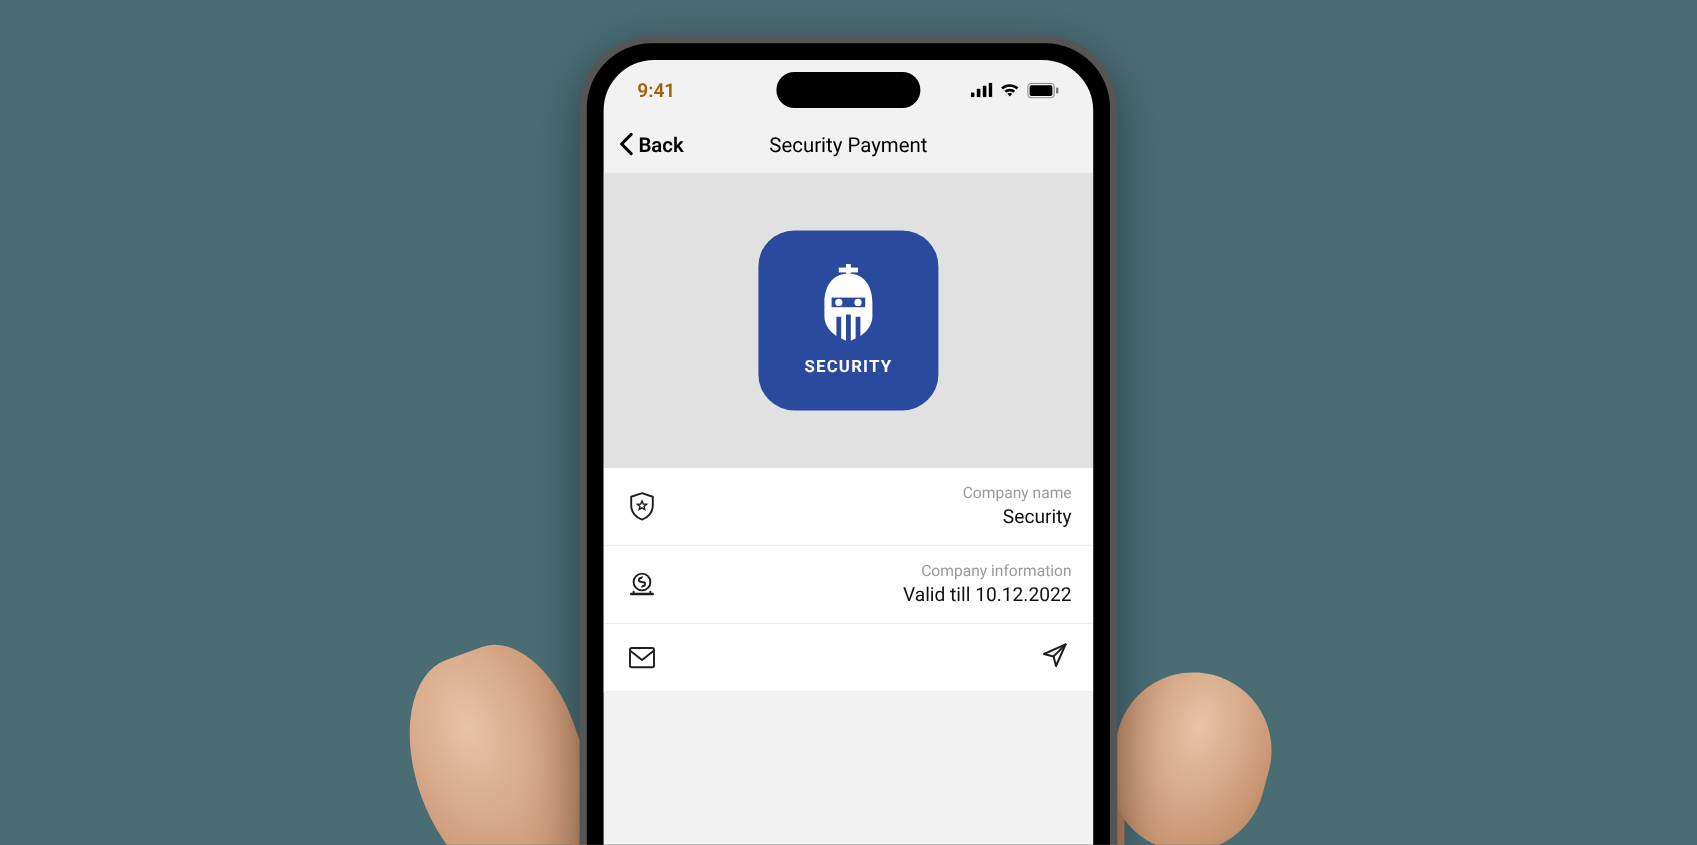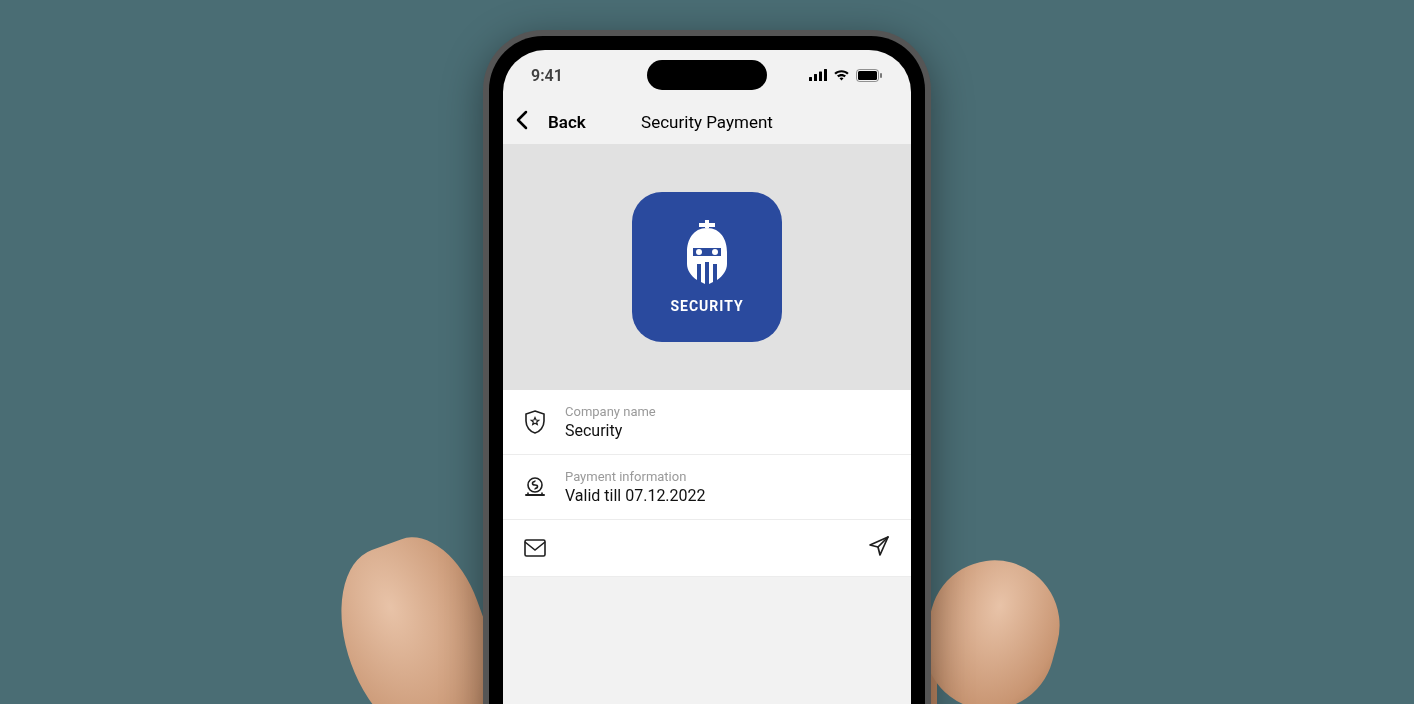--- a/index.html
+++ b/index.html
@@ -101,41 +101,41 @@
 
   
   .status-bar {
     height: 50px;
     display: flex;
     align-items: center;
     justify-content: space-between;
     padding: 0 28px;
     font-weight: 600;
     font-size: 16px;
-    color: #404040;
+    color: #a16207;
   }
   .status-right {
     display: flex;
     align-items: center;
     gap: 6px;
   }
   .status-right svg { display: block; }
 
   
   .nav-bar {
     height: 44px;
     display: flex;
     align-items: center;
     padding: 0 12px;
     position: relative;
   }
   .back-btn {
     display: flex;
     align-items: center;
-    gap: 20px;
+    gap: 4px;
     font-size: 17px;
     font-weight: 600;
     color: #000;
     cursor: pointer;
   }
   .nav-title {
     position: absolute;
     left: 50%;
     transform: translateX(-50%);
     font-size: 17px;
@@ -169,20 +169,21 @@
   }
 
   
   .list { background: #fff; }
   .row {
     display: flex;
     align-items: center;
     padding: 14px 18px;
     border-bottom: 1px solid #ececec;
     gap: 16px;
+    text-align: right;
   }
   .row-icon {
     width: 28px;
     display: flex;
     justify-content: center;
     color: #1e1e1e;
   }
   .row-body { flex: 1; }
   .row-label {
     font-size: 13px;
@@ -289,22 +290,22 @@
           <div class="row">
             <div class="row-icon">
               <svg width="24" height="24" viewBox="0 0 24 24" fill="none" stroke="#1e1e1e" stroke-width="1.6">
                   <circle cx="12" cy="10" r="7"></circle>
                   <path d="M12 6.5 C10.5 6.5 9.5 7.3 9.5 8.4 C9.5 9.5 10.5 10 12 10 C13.5 10 14.5 10.5 14.5 11.6 C14.5 12.7 13.5 13.5 12 13.5 M12 5.5 L12 6.5 M12 13.5 L12 14.5"></path>
                   <path d="M3 20 L21 20" stroke-width="2" stroke-linecap="round"></path>
                   <path d="M5 20 L5 18 M19 20 L19 18" stroke-linecap="round"></path>
                 </svg>
             </div>
             <div class="row-body">
-              <div class="row-label">Payment information</div>
-              <div class="row-value">Valid till 07.12.2022</div>
+              <div class="row-label">Company information</div>
+              <div class="row-value">Valid till 10.12.2022</div>
             </div>
           </div>
 
 
           <div class="row">
             <div class="row-icon">
               <svg width="24" height="20" viewBox="0 0 24 20" fill="none" stroke="#1e1e1e" stroke-width="1.6">
                   <rect x="2" y="2" width="20" height="16" rx="1.5"></rect>
                   <path d="M2 4 L12 12 L22 4"></path>
                 </svg>

